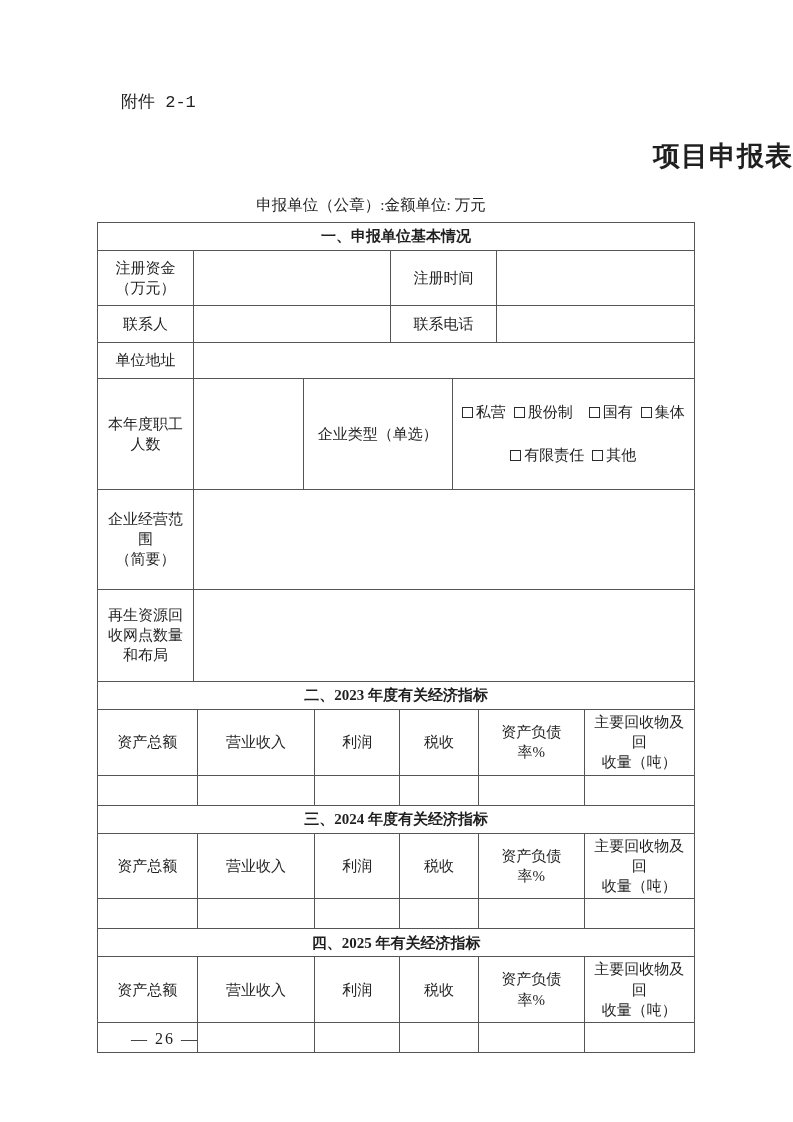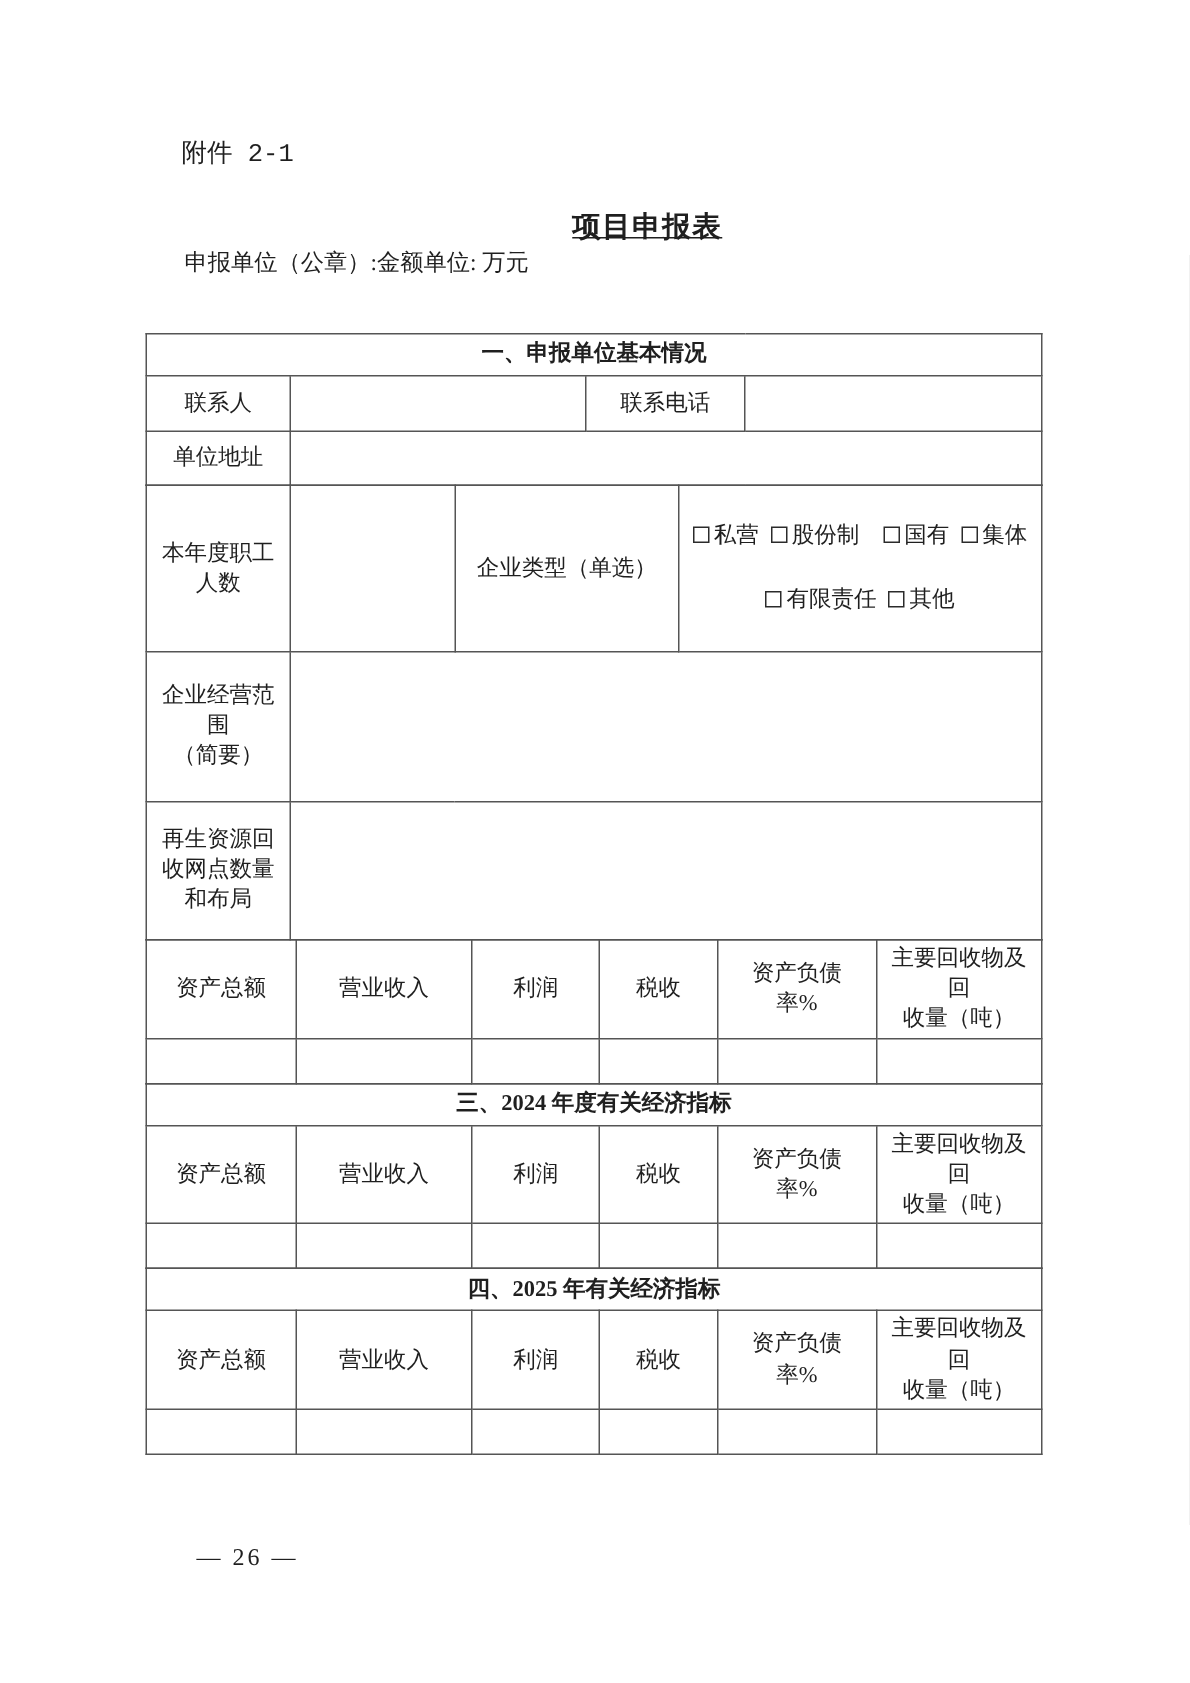--- a/index.html
+++ b/index.html
@@ -8,26 +8,26 @@
     background:#ffffff; color:#1f1f1f;
     font-family:"Liberation Serif","DejaVu Serif",serif;
     overflow:hidden;
   }
   .attachment {
     position:absolute; left:121px; top:90px;
     font-size:17px; font-family:Liberation Mono, monospace;
   }
   .doc-title {
     position:absolute; left:0; right:0; top:138px;
-    text-align:center; text-indent:70px;
-    font-size:19px; font-weight:bold; letter-spacing:1px;text-decoration:underline;
+    text-align:right; text-indent:70px;
+    font-size:27px; font-weight:bold; letter-spacing:1px;
   }
   .meta {
-    position:absolute; left:97px; width:598px; top:165px;
-    display:flex; justify-content:flex-start;
+    position:absolute; left:97px; width:598px; top:195px;
+    display:flex; justify-content:center;
     font-size:15.5px;
   }
   .meta .m-left  { margin-left:26px; }
   .meta .m-right { margin-right:76px; }
   .tablewrap { position:absolute; left:97px; top:222px; width:598px; }
   table { border-collapse:collapse; width:100%; table-layout:fixed; }
   table + table { margin-top:-1px; }
   td {
     border:1px solid #555; text-align:center; vertical-align:middle;
     font-size:15px; line-height:1.35; padding:2px 4px;
@@ -77,20 +77,27 @@
       <colgroup>
           <col style="width:16.1%">
           <col style="width:32.9%">
           <col style="width:17.9%">
           <col style="width:33.1%">
         </colgroup>
       <tbody>
           <tr class="h-sec">
         <td colspan="4">一、申报单位基本情况</td>
       </tr>
+      <tr class="h-s1b">
+        <td>注册资金
+（万元）</td>
+        <td></td>
+        <td>注册时间</td>
+        <td></td>
+      </tr>
       <tr class="h-s1c">
         <td>联系人</td>
         <td></td>
         <td>联系电话</td>
         <td></td>
       </tr>
       <tr class="h-s1d">
         <td>单位地址</td>
         <td colspan="3"></td>
       </tr>
@@ -133,20 +140,23 @@
     <table>
       <colgroup>
           <col style="width:16.7%">
           <col style="width:19.7%">
           <col style="width:14.2%">
           <col style="width:13.2%">
           <col style="width:17.7%">
           <col style="width:18.5%">
         </colgroup>
       <tbody>
+          <tr class="h-sec">
+        <td colspan="6">二、2023 年度有关经济指标</td>
+      </tr>
       <tr class="h-colhdr">
         <td>资产总额</td>
         <td>营业收入</td>
         <td>利润</td>
         <td>税收</td>
         <td>资产负债
 率%</td>
         <td>主要回收物及回
 收量（吨）</td>
       </tr>

